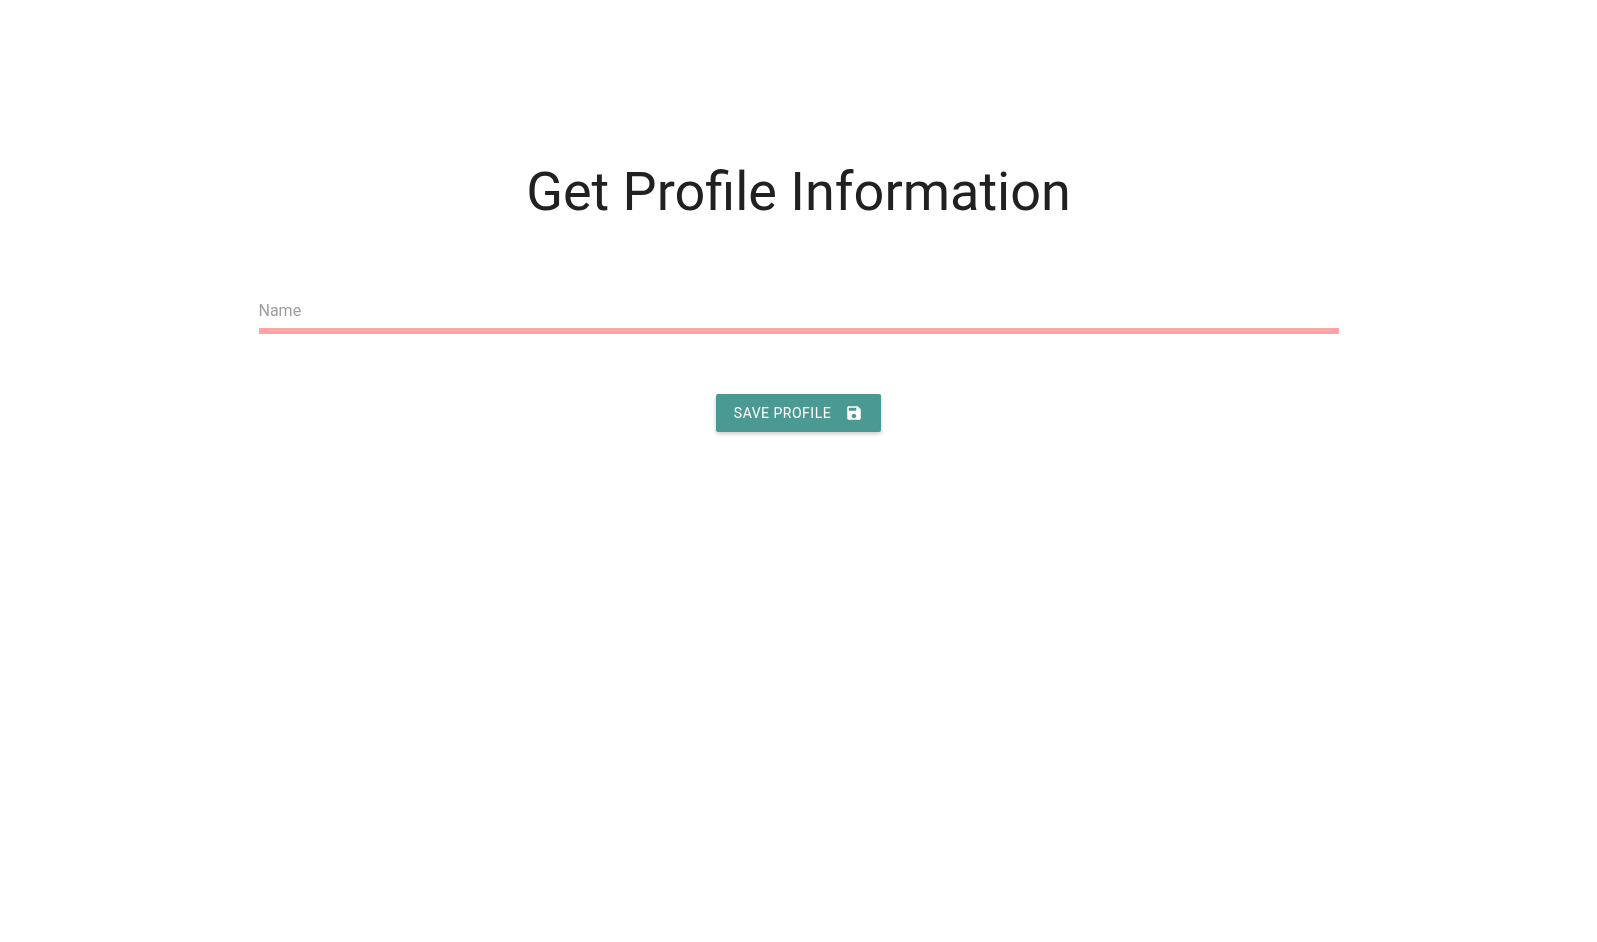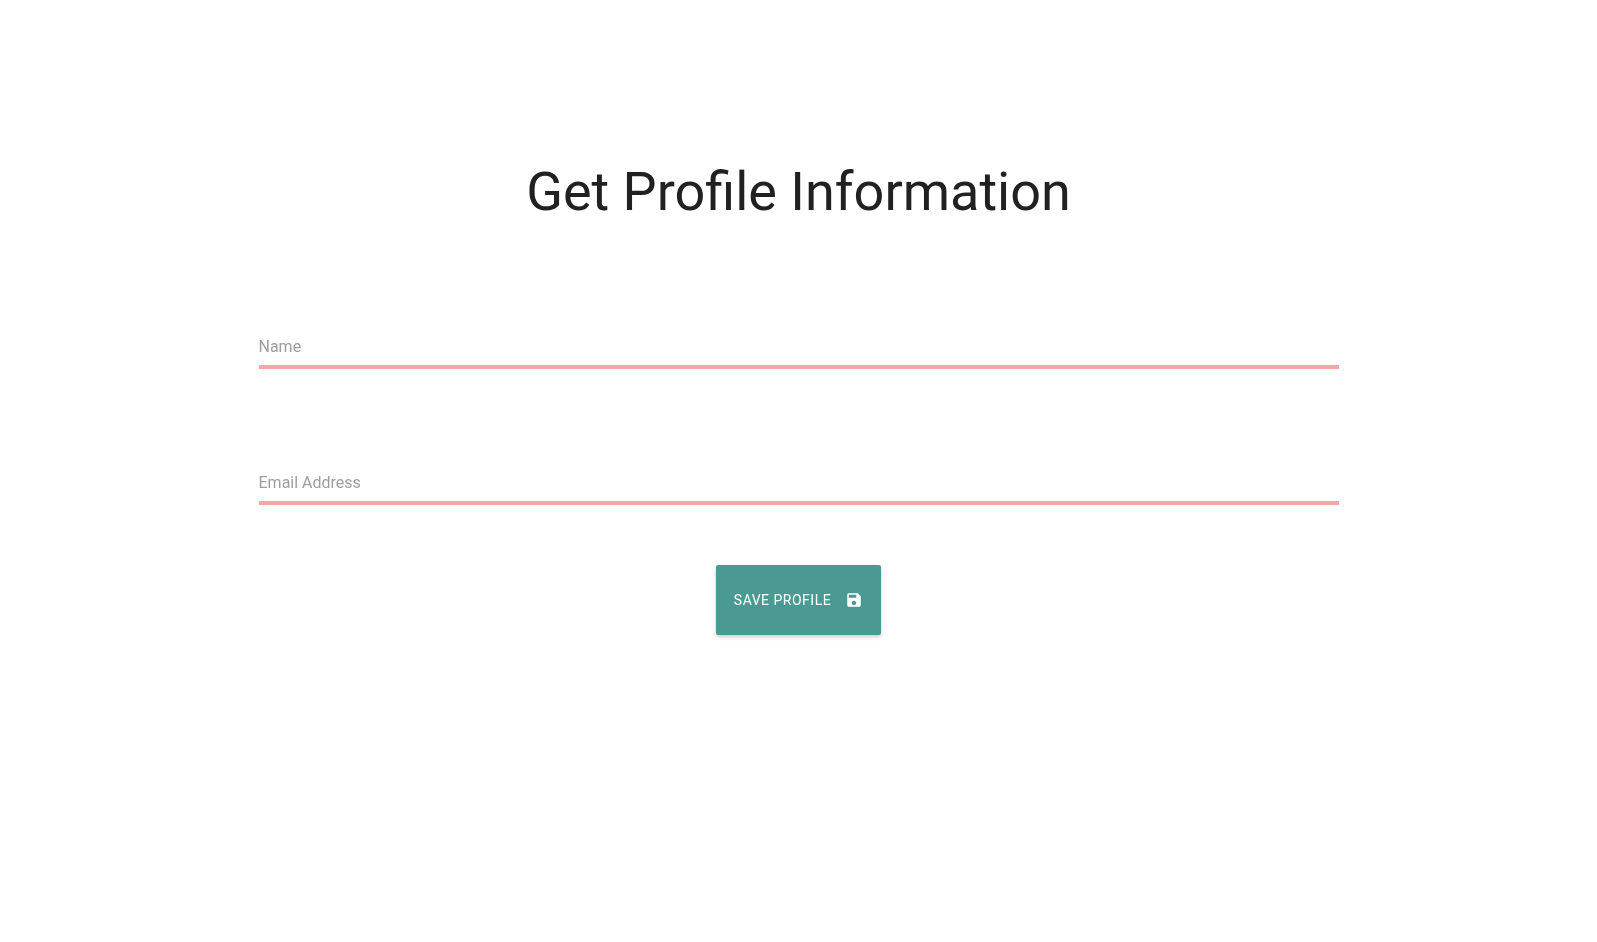--- a/index.html
+++ b/index.html
@@ -33,44 +33,43 @@
     }
     
     .form-group {
       position: relative;
       margin-bottom: 60px;
     }
     
     .form-input {
       width: 100%;
       border: none;
-      border-bottom: 4px solid #fca5a5;
-      font-size: 20px;
+      border-bottom: 6px solid #fca5a5;
+      font-size: 16px;
       padding: 8px 0;
       background: transparent;
       outline: none;
       font-family: inherit;
-      margin-top: 32px;
     }
     
     .form-input::placeholder {
       color: #9e9e9e;
       font-size: 16px;
     }
     
     .button-container {
       text-align: center;
       margin-top: 20px;
     }
     
     .save-button {
       background-color: #4a9a93;
       color: #ffffff;
       border: none;
-      padding: 26px 18px;
+      padding: 10px 18px;
       font-size: 14px;
       letter-spacing: 0.5px;
       cursor: pointer;
       display: inline-flex;
       align-items: center;
       gap: 14px;
       box-shadow: 0 2px 4px rgba(0,0,0,0.2);
       border-radius: 2px;
       font-family: inherit;
     }
@@ -86,23 +85,20 @@
 
 <div class="container">
   <h1 class="page-title">Get Profile Information</h1>
 
   <div class="form-group">
     <input type="text" class="form-input" placeholder="Name" style="">
   </div>
 
 
 
-  <div class="form-group">
-    <input type="text" class="form-input" placeholder="Email Address" style="">
-  </div>
 
   <div class="button-container">
     <button class="save-button">
       <span>SAVE PROFILE</span>
       <svg class="save-icon" viewBox="0 0 24 24">
         <path d="M17 3H5c-1.11 0-2 .9-2 2v14c0 1.1.89 2 2 2h14c1.1 0 2-.9 2-2V7l-4-4zm-5 16c-1.66 0-3-1.34-3-3s1.34-3 3-3 3 1.34 3 3-1.34 3-3 3zm3-10H5V5h10v4z"></path>
       </svg>
     </button>
   </div>
 </div>

